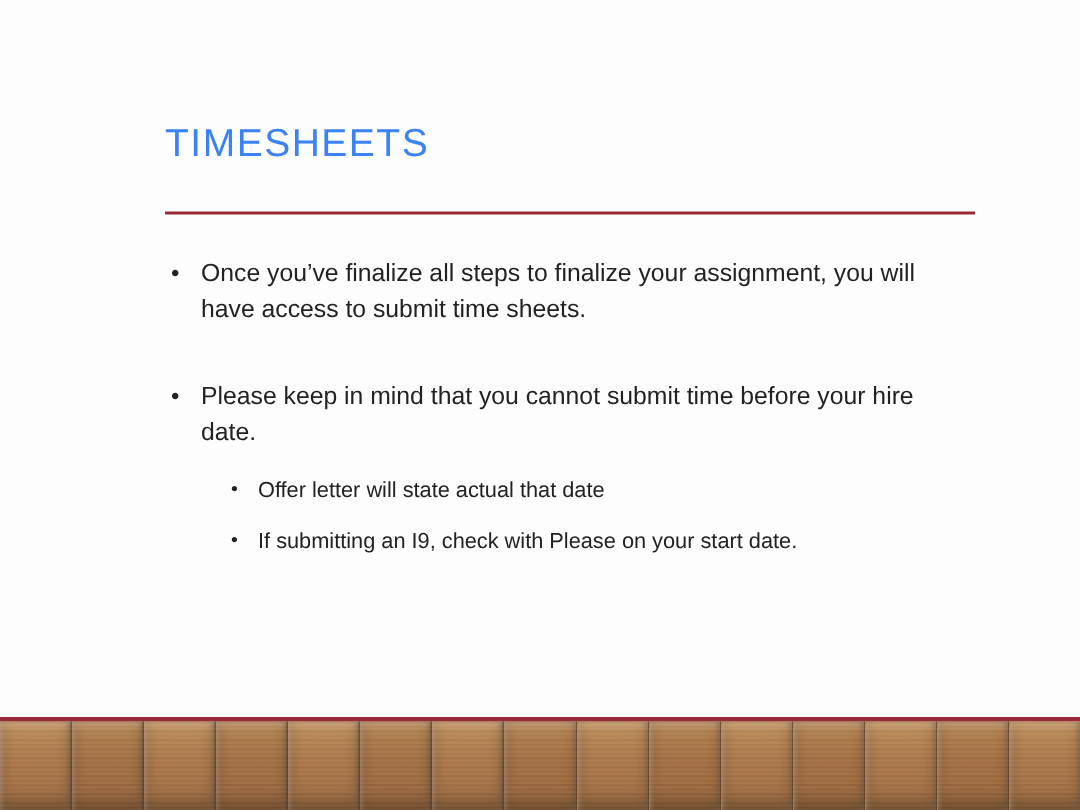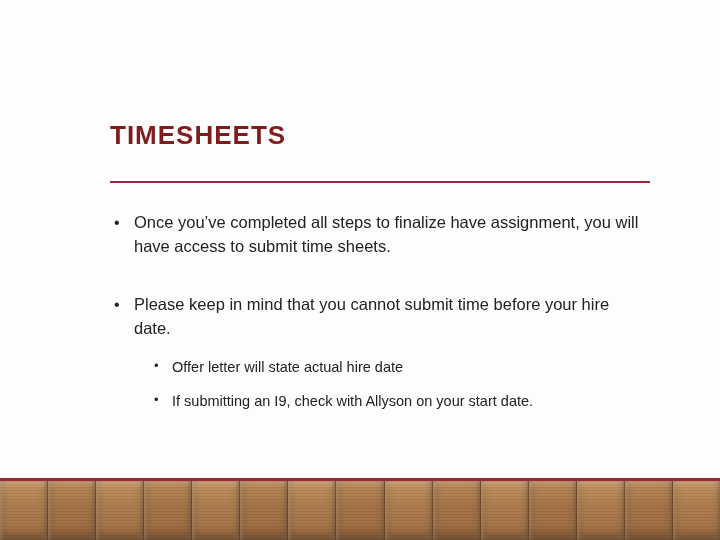--- a/index.html
+++ b/index.html
@@ -18,24 +18,23 @@
   }
   .content {
     position: absolute;
     top: 80px;
     left: 110px;
     right: 70px;
   }
   .title {
     font-size: 26px;
     letter-spacing: 1px;
-    font-weight: 700;
-    color: #7f1d1d;
+    font-weight: 400;
+    color: #3b82f6;
     margin-bottom: 30px;
-    margin-top: 40px;
   }
   .rule {
     border: none;
     border-top: 2px solid #9a2a38;
     margin-bottom: 28px;
     width: 100%;
   }
   ul.level1 {
     list-style: none;
     padding: 0;
@@ -122,30 +121,30 @@
 </style>
 </head>
 <body>
 
 <div class="slide">
   <div class="content">
     <h1 class="title">TIMESHEETS</h1>
     <hr class="rule">
     <ul class="level1">
       <li>
-        <span>Once you’ve completed all steps to finalize have assignment, you will have access to submit time sheets.</span>
+        <span>Once you’ve finalize all steps to finalize your assignment, you will have access to submit time sheets.</span>
       </li>
       <li>
         <span>Please keep in mind that you cannot submit time before your hire date.</span>
         <ul class="level2">
           <li>
-            <span>Offer letter will state actual hire date</span>
+            <span>Offer letter will state actual that date</span>
           </li>
           <li>
-            <span>If submitting an I9, check with Allyson on your start date.</span>
+            <span>If submitting an I9, check with Please on your start date.</span>
           </li>
         </ul>
       </li>
     </ul>
   </div>
 
   <div class="footer">
     <div class="footer-line"></div>
     <div class="wood">
       <div class="plank"></div>

